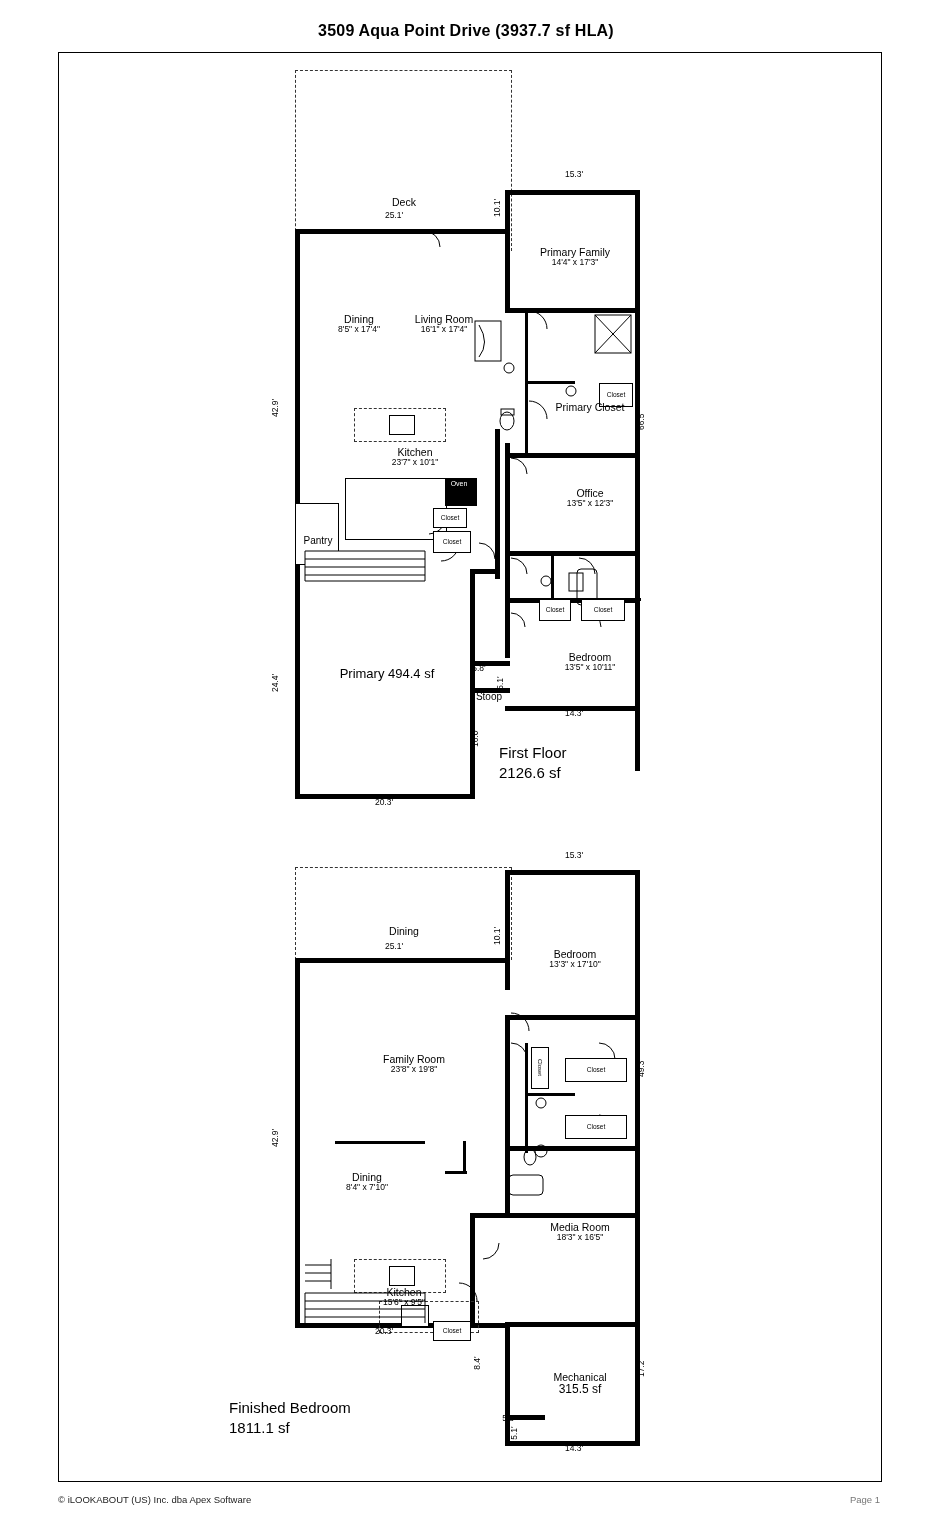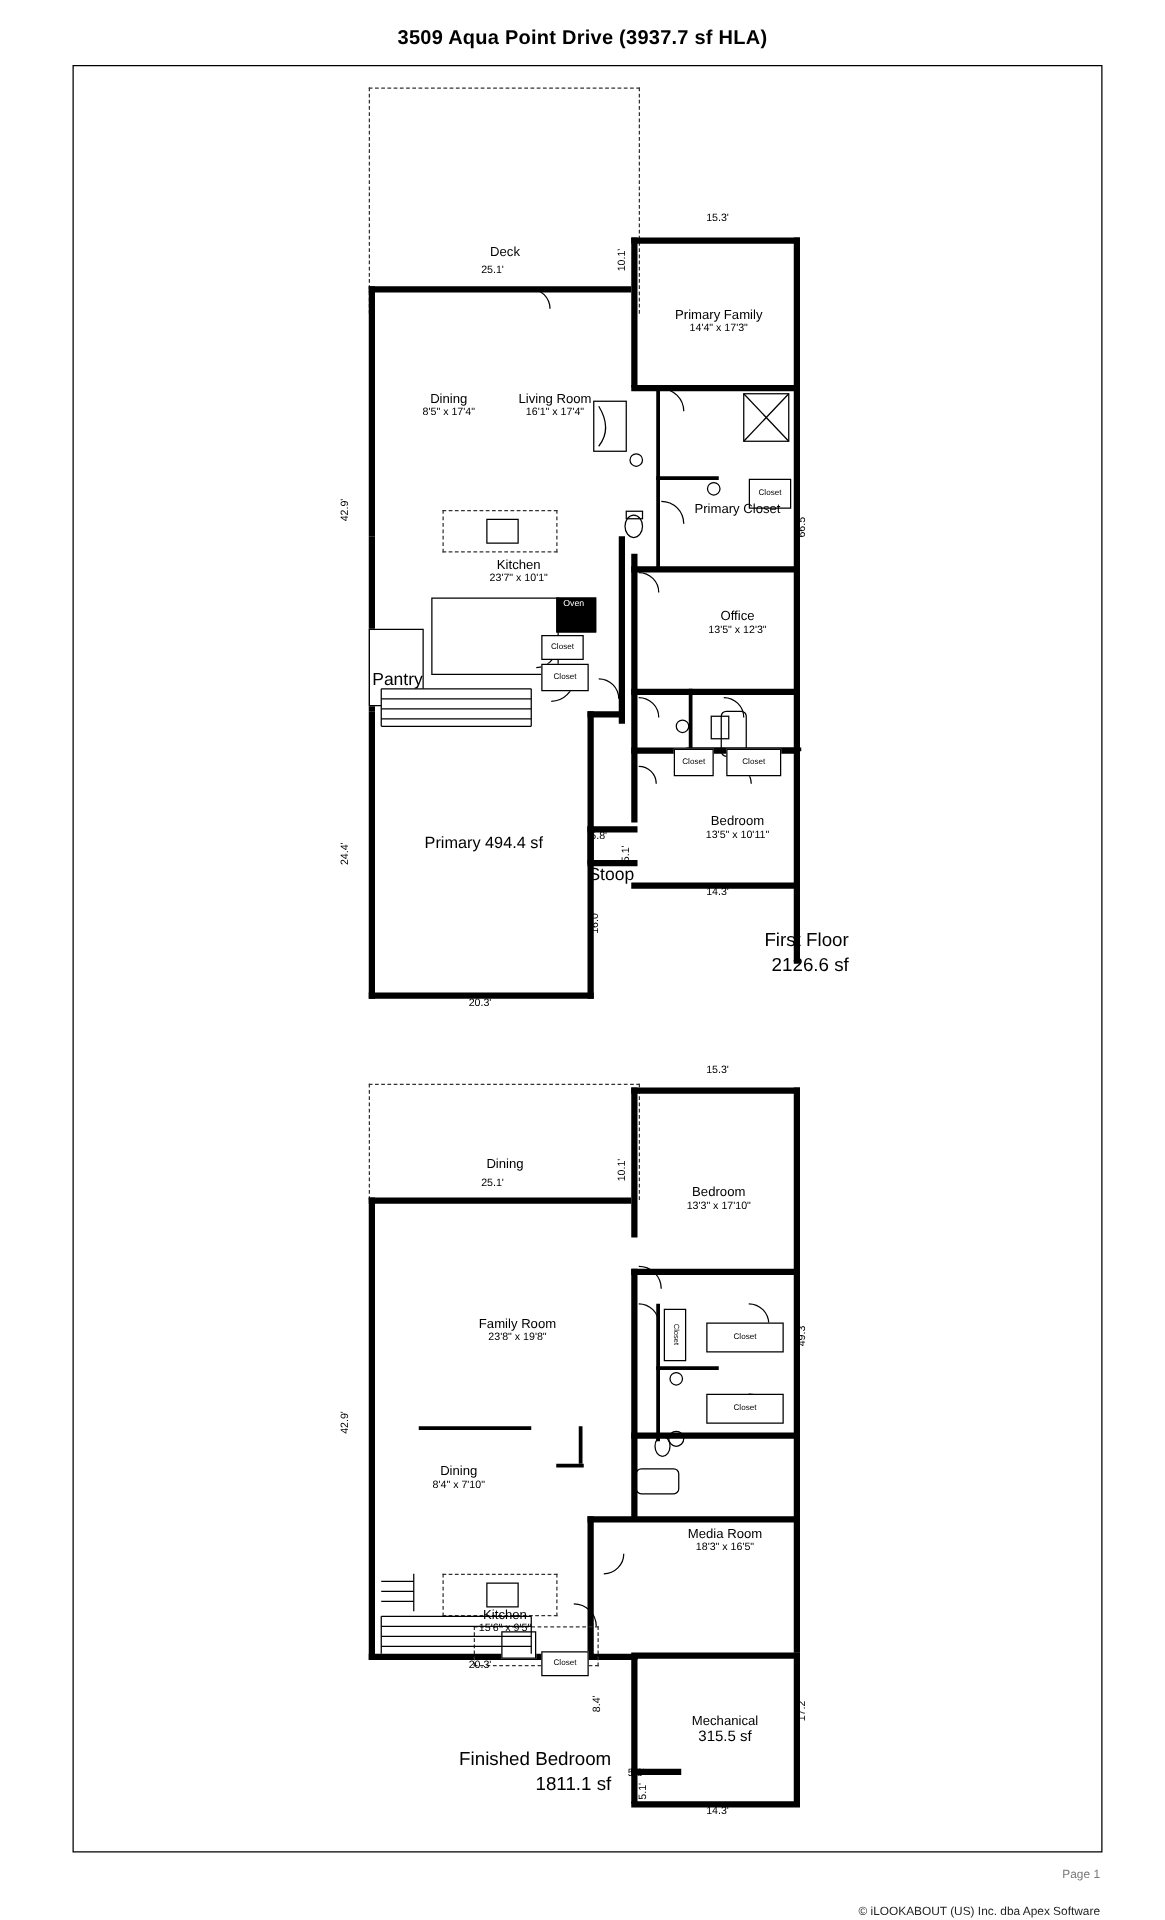--- a/index.html
+++ b/index.html
@@ -1,31 +1,31 @@
 <!DOCTYPE html>
 <html><head>
 <meta charset="utf-8">
 <style>
   html,body{margin:0;padding:0;background:#ffffff;}
   body{width:932px;height:1536px;font-family:"Liberation Sans",sans-serif;color:#000;}
   .page{position:relative;width:932px;height:1337px;}
   .title{position:absolute;top:22px;left:0;width:932px;text-align:center;font-size:16px;font-weight:bold;letter-spacing:0.2px;}
   .sheet{position:absolute;left:58px;top:52px;width:822px;height:1428px;border:1px solid #000;}
   .footer{position:absolute;left:58px;top:1494px;width:822px;font-size:9.5px;color:#222;}
-  .footer .center{position:absolute;left:0;width:822px;text-align:right;margin-top:30px;}
+  .footer .center{position:absolute;left:0;width:822px;text-align:left;}
   .footer .right{position:absolute;right:0;text-align:right;color:#777;}
   .lbl{position:absolute;text-align:center;line-height:1.15;}
   .rm{font-size:10.5px;}
   .rm .nm{display:block;text-align:center;}
   .rm .dm{display:block;font-size:8.5px;}
-  .sm{font-size:14px;}
+  .sm{font-size:10px;}
   .xs{font-size:7px;}
   .dim{position:absolute;font-size:8.5px;text-align:center;}
   .dimv{position:absolute;font-size:8.5px;transform-origin:center center;}
-  .floor{position:absolute;text-align:right;font-size:15px;line-height:1.3;}
+  .floor{position:absolute;text-align:left;font-size:15px;line-height:1.3;}
   .w{position:absolute;background:#000;}
   .wh{height:5px;}
   .wv{width:5px;}
   .tw{position:absolute;background:#000;}
   .twh{height:3px;}
   .twv{width:3px;}
   .dash{position:absolute;border:1px dashed #333;}
   svg{position:absolute;left:0;top:0;overflow:visible;}
   .box{position:absolute;border:1px solid #000;background:#fff;}
   .clo{position:absolute;border:1px solid #000;background:#fff;font-size:6.5px;text-align:center;line-height:1.1;display:flex;align-items:center;justify-content:center;}

